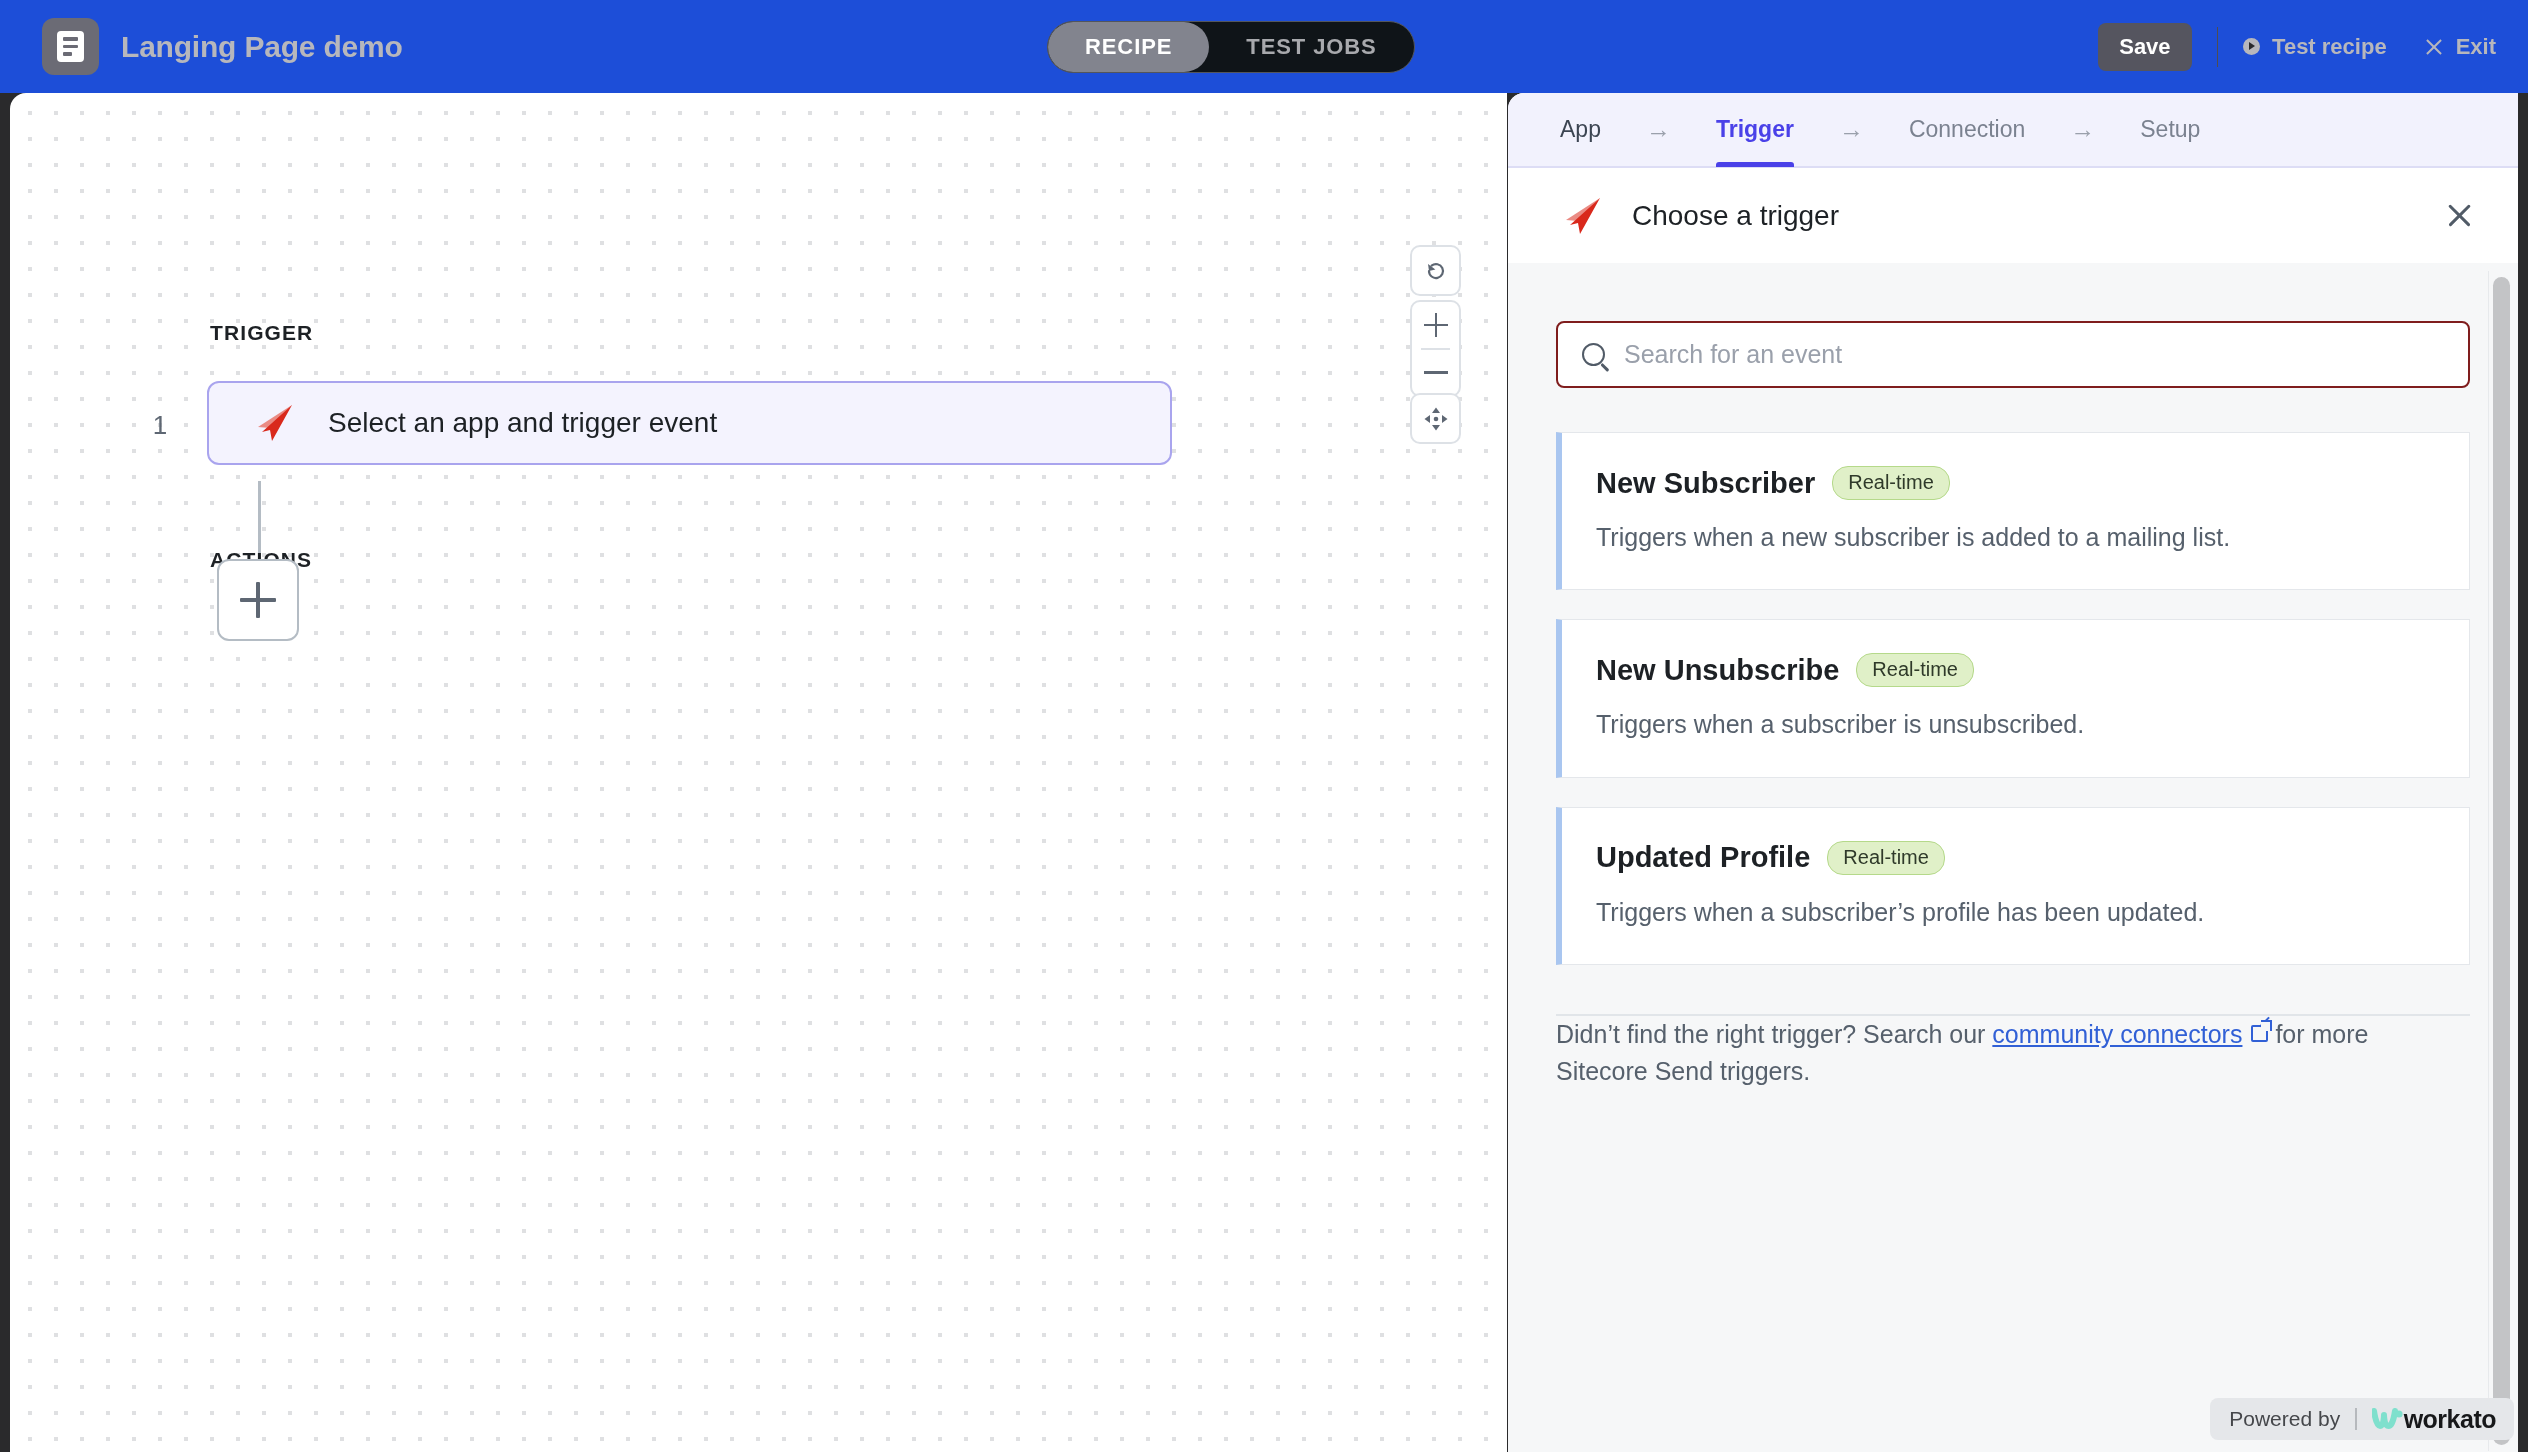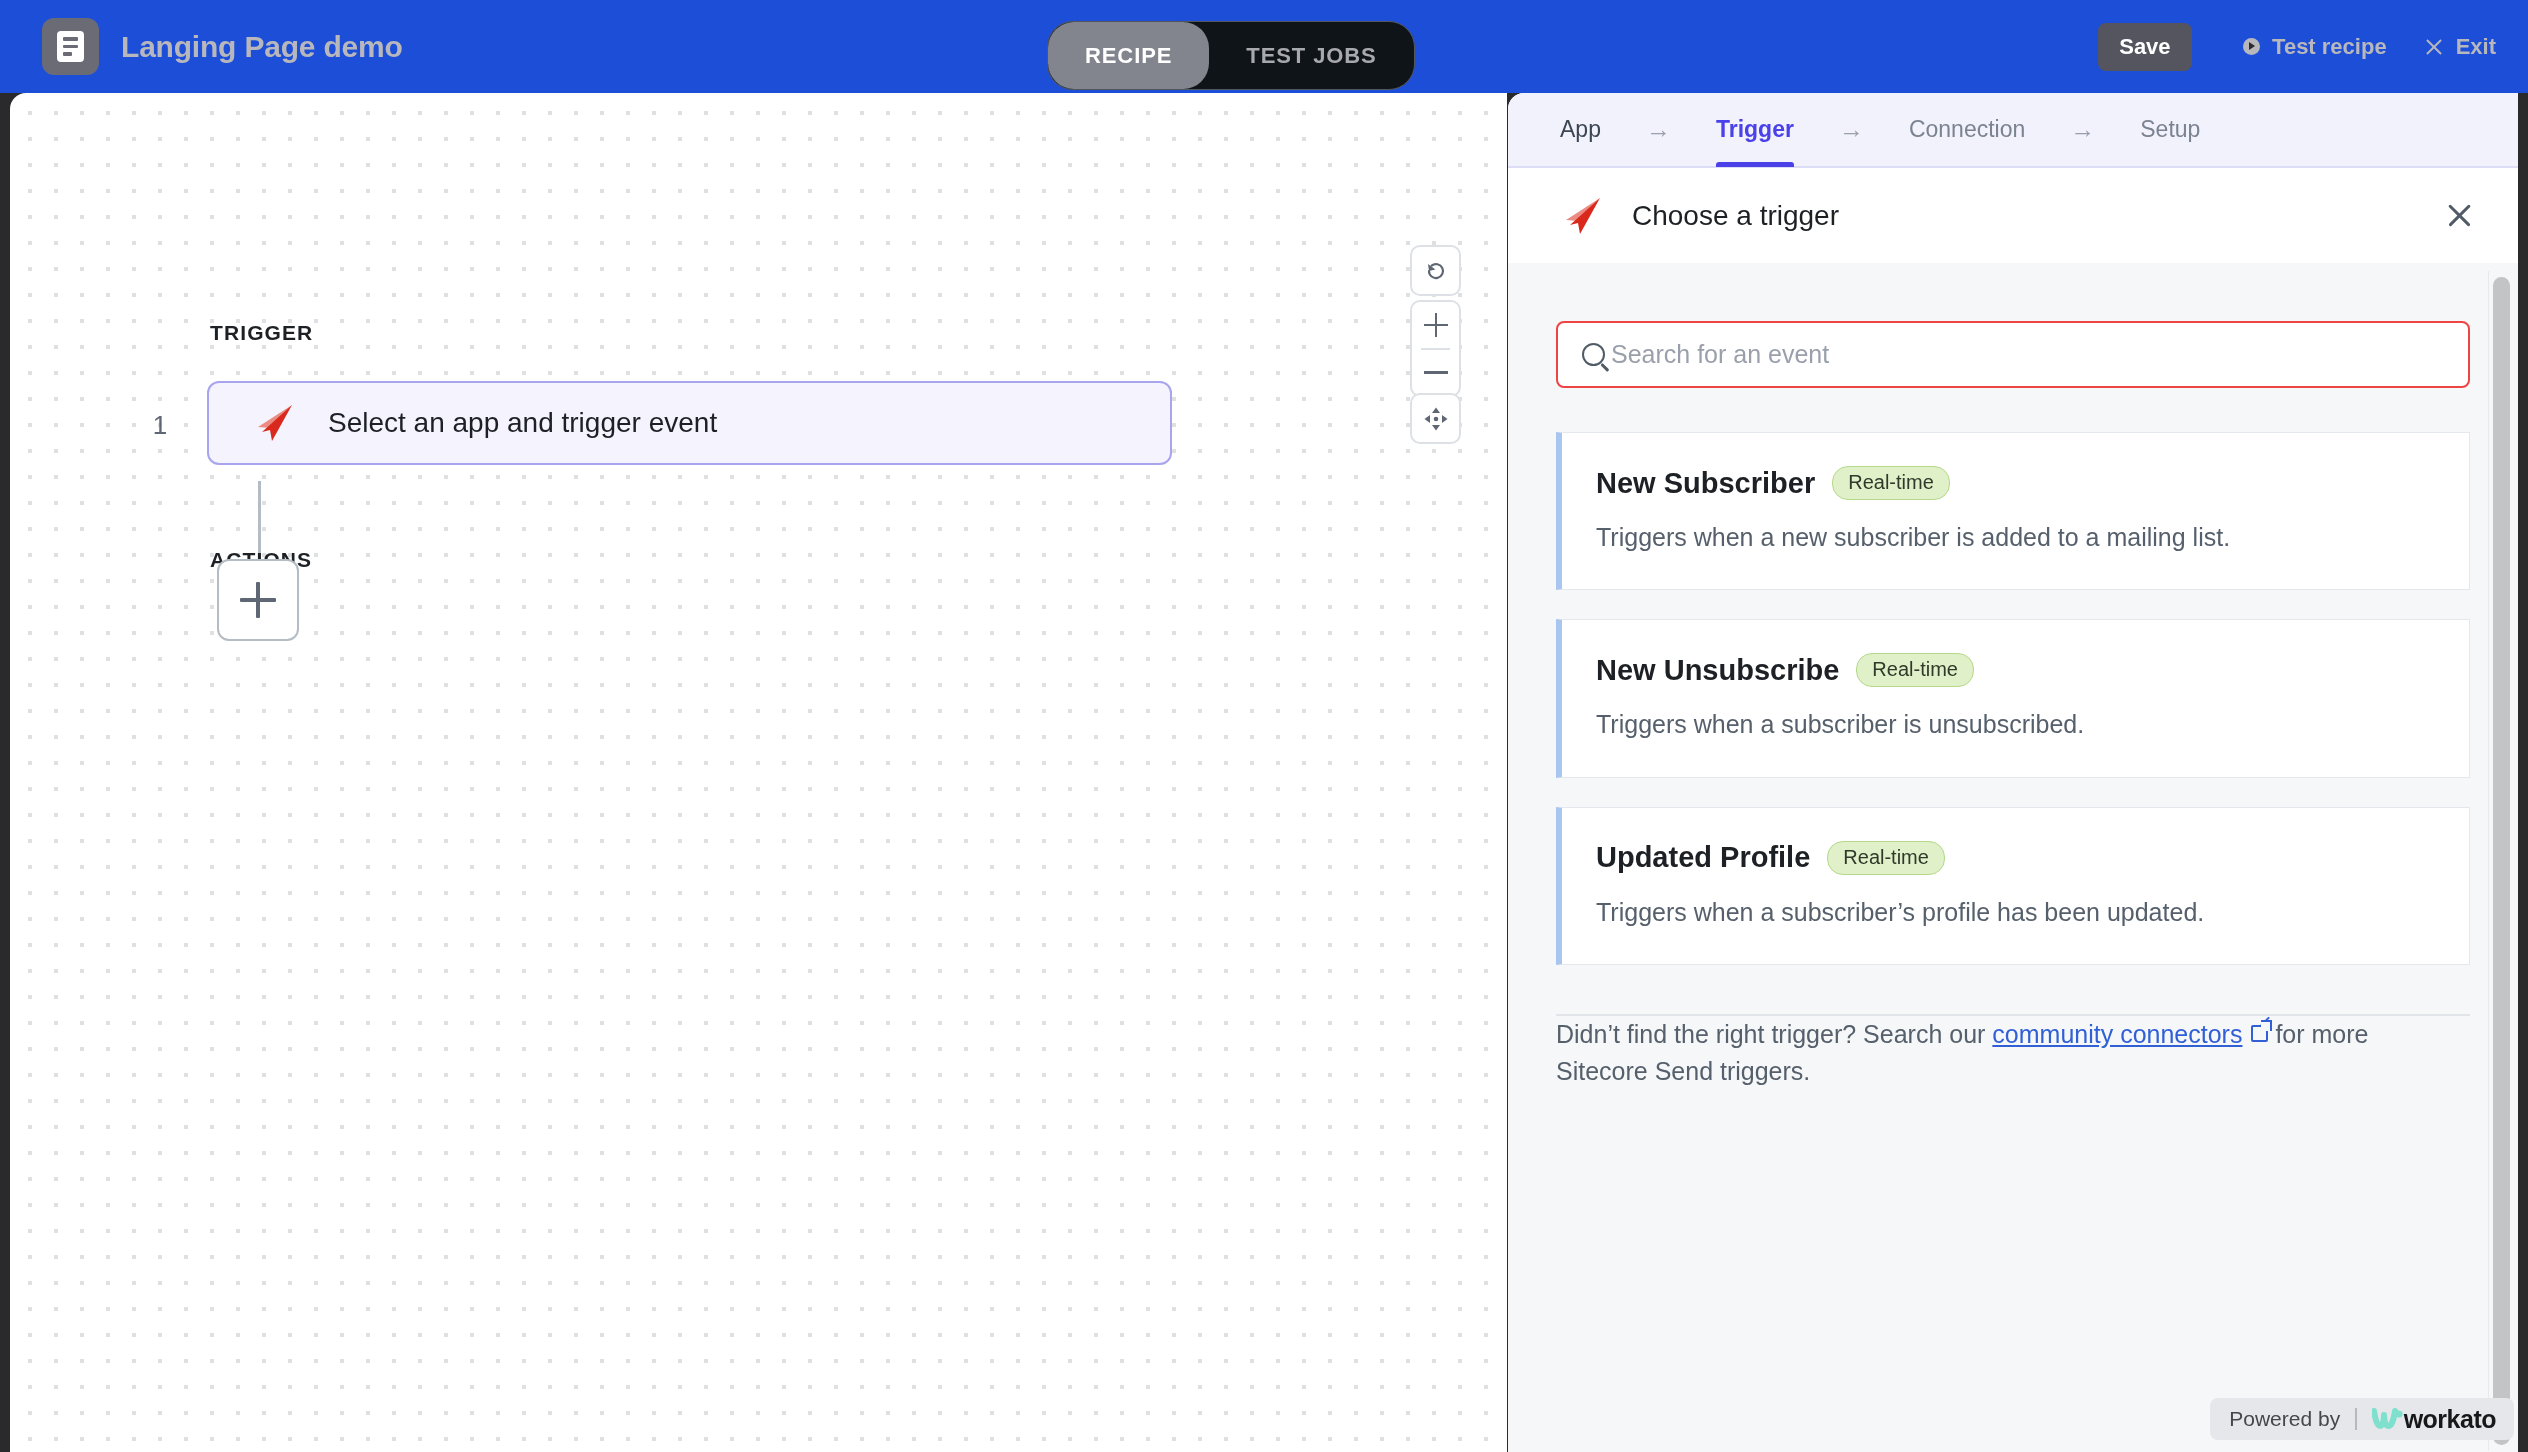--- a/index.html
+++ b/index.html
@@ -62,21 +62,21 @@
     font-size: 30px;
     font-weight: 700;
     color: #b7b7bc;
     letter-spacing: -0.2px;
   }
 
   
   .segmented {
     position: absolute;
     left: 1047px; top: 21px;
-    height: 69px;
+    height: 52px;
     display: flex;
     align-items: center;
     background: #0f1418;
     border: 1.5px solid #53565c;
     border-radius: 26px;
     padding: 0;
   }
   .seg-btn {
     height: 100%;
     display: flex;
@@ -372,26 +372,26 @@
 
   .panel-body {
     height: 1189px;
     padding: 58px 48px 0 48px;
     position: relative;
   }
 
   .search-box {
     height: 67px;
     background: #ffffff;
-    border: 2px solid #ef4444;
+    border: 2px solid #7f1d1d;
     border-radius: 8px;
     display: flex;
     align-items: center;
     padding: 0 24px;
-    gap: 6px;
+    gap: 19px;
     cursor: text;
   }
   .search-input {
     flex: 1;
     border: none;
     outline: none;
     font-size: 25px;
     color: #1d2125;
     background: transparent;
     font-family: "Liberation Sans", sans-serif;

